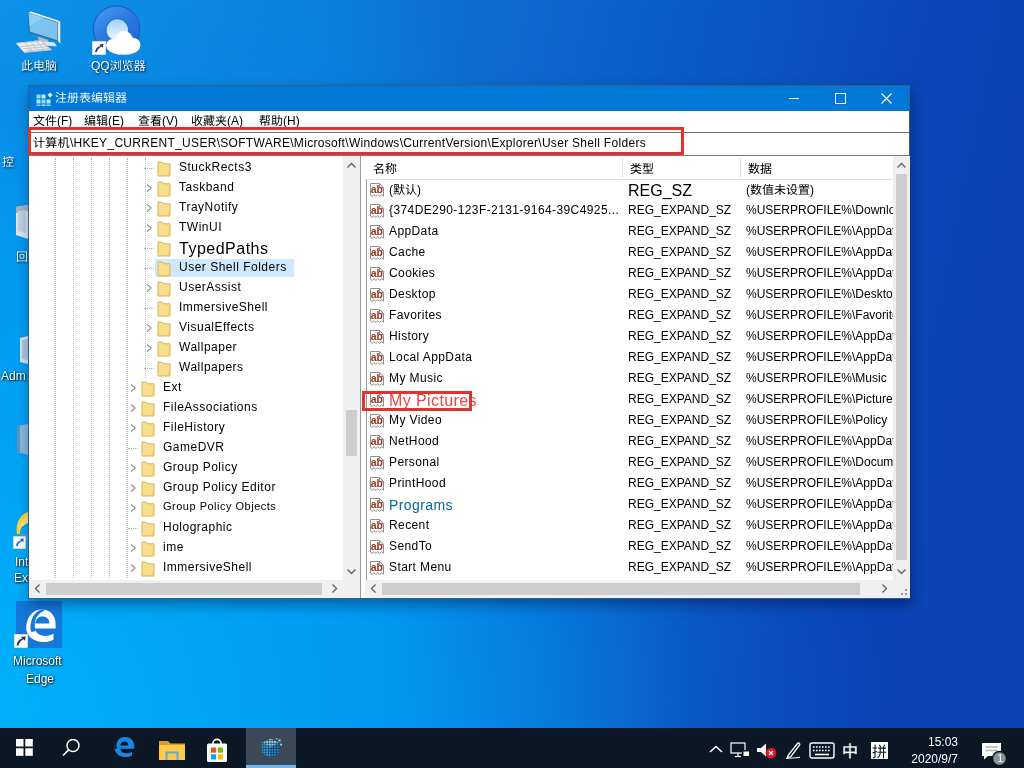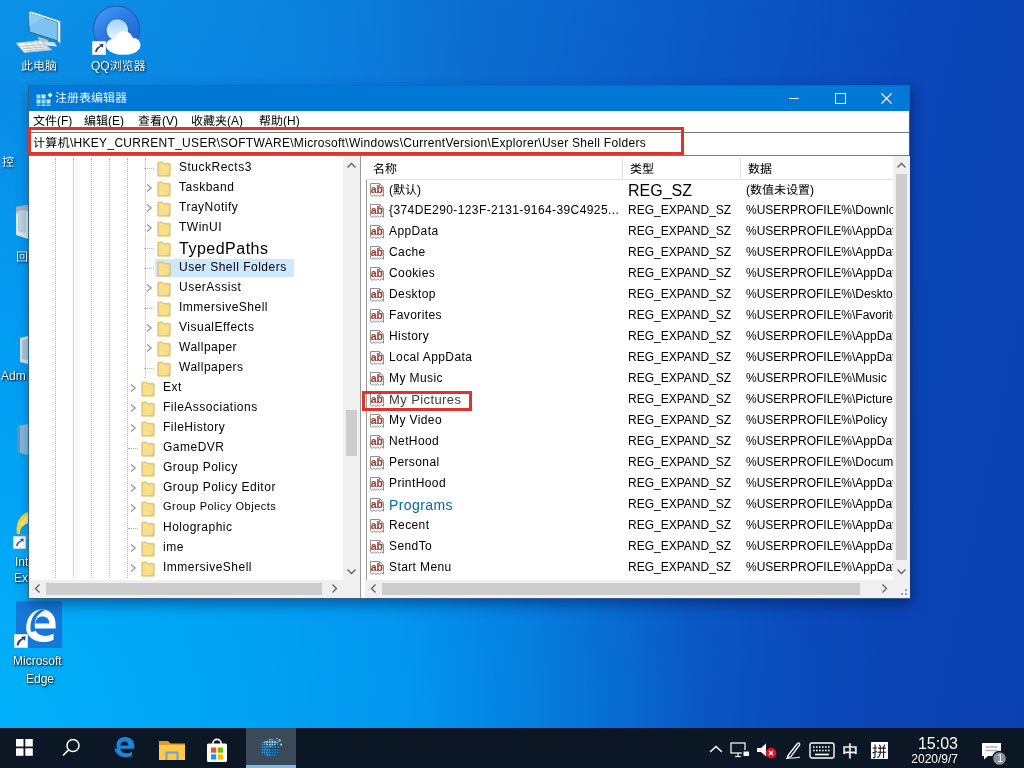--- a/index.html
+++ b/index.html
@@ -447,21 +447,21 @@
     <text x="1.7" y="11" font-family="Liberation Sans" font-size="10.5" font-weight="bold" fill="#a03522">ab</text>
   </svg>
 <div class="ab" style="left:389px;top:371px;font-size:12px;letter-spacing:.4px;color:#000;max-width:232px;overflow:hidden">My Music</div>
 <div class="ab" style="left:628px;top:371px;font-size:12px;color:#000">REG_EXPAND_SZ</div>
 <div class="ab" style="left:746px;top:371px;width:147px;font-size:12px;color:#000;overflow:hidden;white-space:pre">%USERPROFILE%\Music</div>
 <svg class="ico" style="left:369px;top:392px" width="16" height="16" viewBox="0 0 16 16">
     <path d="M1.5 1.5 H10.5 L14.5 5.5 V14.2 L12.6 12.8 10.7 14.4 8.8 12.8 6.9 14.4 5 12.8 3.1 14.4 1.5 13.2 Z" fill="#fff" stroke="#8f8f8f" stroke-width="1"></path>
     <path d="M10.5 1.5 L10.5 5.5 L14.5 5.5 Z" fill="#eee" stroke="#8f8f8f" stroke-width="1"></path>
     <text x="1.7" y="11" font-family="Liberation Sans" font-size="10.5" font-weight="bold" fill="#a03522">ab</text>
   </svg>
-<div class="ab" style="left:389px;top:392px;font-size:13px;letter-spacing:.4px;color:#404040;max-width:232px;overflow:hidden">My Pictures</div>
+<div class="ab" style="left:389px;top:392px;font-size:16px;letter-spacing:.4px;color:#ef4444;max-width:232px;overflow:hidden">My Pictures</div>
 <div class="ab" style="left:628px;top:392px;font-size:12px;color:#000">REG_EXPAND_SZ</div>
 <div class="ab" style="left:746px;top:392px;width:147px;font-size:12px;color:#000;overflow:hidden;white-space:pre">%USERPROFILE%\Pictures</div>
 <svg class="ico" style="left:369px;top:413px" width="16" height="16" viewBox="0 0 16 16">
     <path d="M1.5 1.5 H10.5 L14.5 5.5 V14.2 L12.6 12.8 10.7 14.4 8.8 12.8 6.9 14.4 5 12.8 3.1 14.4 1.5 13.2 Z" fill="#fff" stroke="#8f8f8f" stroke-width="1"></path>
     <path d="M10.5 1.5 L10.5 5.5 L14.5 5.5 Z" fill="#eee" stroke="#8f8f8f" stroke-width="1"></path>
     <text x="1.7" y="11" font-family="Liberation Sans" font-size="10.5" font-weight="bold" fill="#a03522">ab</text>
   </svg>
 <div class="ab" style="left:389px;top:413px;font-size:12px;letter-spacing:.4px;color:#000;max-width:232px;overflow:hidden">My Video</div>
 <div class="ab" style="left:628px;top:413px;font-size:12px;color:#000">REG_EXPAND_SZ</div>
 <div class="ab" style="left:746px;top:413px;width:147px;font-size:12px;color:#000;overflow:hidden;white-space:pre">%USERPROFILE%\Policy</div>
@@ -630,21 +630,21 @@
 <path d="M4 8.5 H22" stroke="#fff" stroke-width="1.6" stroke-dasharray="1.6 1.4"></path>
 <path d="M6 12.5 H20" stroke="#fff" stroke-width="1.6"></path>
 </svg>
 <svg class="ab " style="left:840.0px;top:740.0px" width="20" height="23" fill="#fff">
     <use href="#g4E2D" transform="translate(2.0 17) scale(0.0160 -0.0160)" stroke="#fff" stroke-width="28"></use>
   </svg>
 <div class="ab" style="left:871px;top:742px;width:17px;height:17px;background:#fff"></div>
 <svg class="ab " style="left:870.0px;top:741.0px" width="19" height="22" fill="#0c1725">
     <use href="#g62FC" transform="translate(2.0 16) scale(0.0150 -0.0150)"></use>
   </svg>
-<div class="ab" style="left:0;top:735px;width:958px;text-align:right;font-size:16px;color:#fff">15:03</div>
+<div class="ab" style="left:0;top:735px;width:958px;text-align:right;font-size:12px;color:#fff">15:03</div>
 <div class="ab" style="left:0;top:752px;width:958px;text-align:right;font-size:12px;color:#fff">2020/9/7</div>
 <svg class="ico" style="left:981px;top:742px" width="26" height="25" viewBox="0 0 26 25">
 <path d="M1 1 H20 V14 H7 L3 17.5 V14 H1 Z" fill="#fff"></path>
 <path d="M4.5 5 H16.5 M4.5 8.5 H16.5" stroke="#aeb4ba" stroke-width="1.3"></path>
 <circle cx="18.5" cy="16.5" r="7" fill="#8b9196" stroke="#0c1725" stroke-width="1.4"></circle>
 <text x="16.2" y="20.3" font-family="Liberation Sans" font-size="10.5" fill="#fff">1</text>
 </svg>
 <svg width="0" height="0" style="position:absolute">
     <defs>
 <path id="g6B64" d="M44 13 58 -67C184 -42 366 -9 536 23L531 98L388 72V459H531V531H388V840H312V58L199 39V637H125V26ZM581 840V90C581 -19 607 -47 699 -47C719 -47 831 -47 852 -47C941 -47 962 9 971 170C949 175 919 189 899 204C894 61 888 25 846 25C822 25 728 25 709 25C666 25 660 35 660 88V399C757 446 860 504 937 561L875 622C823 575 742 520 660 475V840Z"></path>

